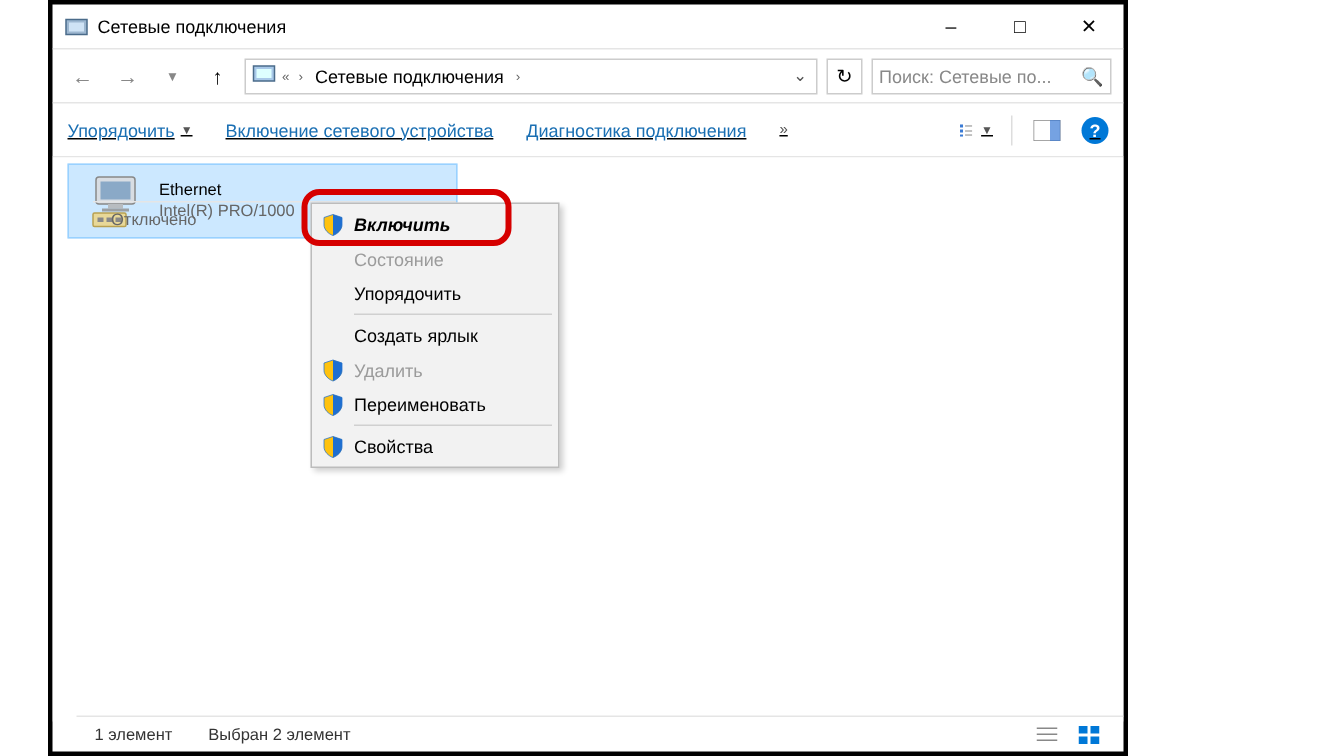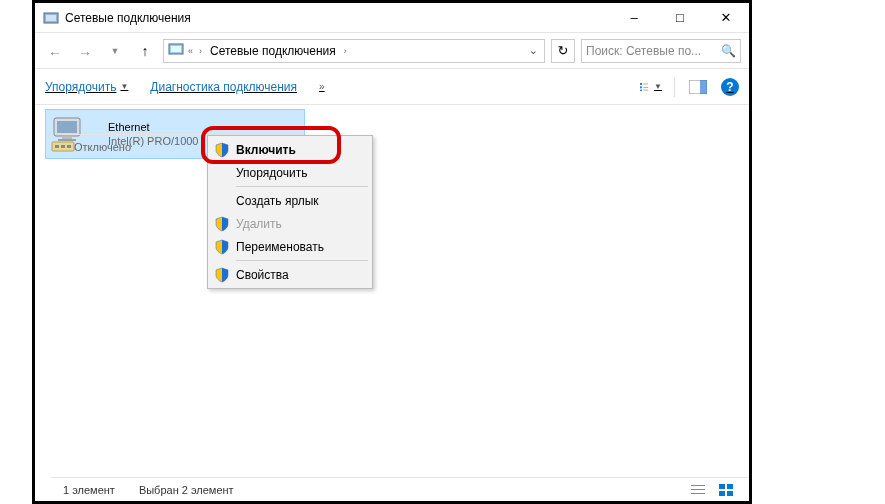--- a/index.html
+++ b/index.html
@@ -28,36 +28,36 @@
 .toolbar { height: 36px; display: flex; align-items: center; padding: 0 10px; border-bottom: 1px solid #e5e5e5; gap: 22px; text-decoration: underline; }
 .tbitem { font-size: 12px; color: #1a6fb3; display: flex; align-items: center; gap: 4px; }
 .tbitem .dd { font-size: 8px; color: #555; }
 .tbright { margin-left: auto; display: flex; align-items: center; gap: 12px; }
 .tbright .vicon { width: 22px; height: 18px; display: flex; align-items: center; justify-content: center; font-size: 13px; color: #555; }
 .tbright .sep { width: 1px; height: 20px; background: #ddd; }
 .helpicon { width: 18px; height: 18px; border-radius: 50%; background: #0078d7; color: #fff; display: flex; align-items: center; justify-content: center; font-size: 12px; font-weight: bold; }
 
 
 .content { position: relative; height: 376px; background: #fff; }
-.conn-item { position: absolute; left: 10px; top: 4px; width: 260px; height: 50px; background: #cce8ff; border: 1px solid #99d1ff; display: flex; align-items: center; padding: 3px 2px; gap: 20px; }
+.conn-item { position: absolute; left: 10px; top: 4px; width: 260px; height: 50px; background: #cce8ff; border: 1px solid #99d1ff; display: flex; align-items: center; padding: 3px 12px; gap: 8px; }
 .conn-icon { width: 40px; height: 40px; position: relative; }
 .conn-icon svg { width: 40px; height: 40px; }
 .conn-text { font-size: 11px; line-height: 14px; color: #333; overflow: hidden; }
 .conn-text .name { color: #000; }
 .conn-text .status { color: #666; }
 .conn-text .adapter { color: #666; white-space: nowrap; }
 
 
 .ctxmenu { position: absolute; left: 172px; top: 30px; width: 166px; background: #f2f2f2; border: 1px solid #bcbcbc; padding: 2px; font-size: 12px; box-shadow: 2px 2px 4px rgba(0,0,0,0.2); }
 .ctxitem { display: flex; align-items: center; height: 23px; padding: 0 6px 0 4px; gap: 6px; }
 .ctxitem.disabled { color: #9b9b9b; }
 .ctxitem .shield { width: 16px; height: 16px; display: flex; align-items: center; justify-content: center; flex-shrink: 0; }
 .ctxitem .spacer { width: 16px; flex-shrink: 0; }
 .ctxsep { height: 1px; background: #d0d0d0; margin: 2px 2px 2px 26px; }
-.ctxitem.bold { font-weight: bold; }
+.ctxitem.bold { font-weight: bold; font-style: italic; }
 
 
 .ring { position: absolute; left: 166px; top: 21px; width: 140px; height: 38px; border: 4px solid #d60000; border-radius: 12px; pointer-events: none; }
 
 
 .status { position: absolute; bottom: 0; left: 16px; right: 0; height: 24px; border-top: 1px solid #e5e5e5; display: flex; align-items: center; padding: 0 12px; font-size: 11px; gap: 24px; color: #333; }
 .status .right { margin-left: auto; display: flex; gap: 6px; }
 .status .vbtn { width: 22px; height: 16px; border: 1px solid transparent; display: flex; align-items: center; justify-content: center; font-size: 11px; color: #666; }
 .status .vbtn.active { color: #0078d7; }
 </style>
@@ -105,20 +105,21 @@
       <span style="flex:1;overflow:hidden;white-space:nowrap;">Поиск: Сетевые по...</span>
       <span class="mag">🔍</span>
     </div>
   </div>
 
   <div class="toolbar">
     <div class="tbitem">
       <span>Упорядочить</span>
       <span class="dd">▼</span>
     </div>
+    <div class="tbitem">Включение сетевого устройства</div>
     <div class="tbitem">Диагностика подключения</div>
     <div class="tbitem" style="color:#555;font-size:10px;">»</div>
     <div class="tbright">
       <div class="vicon">
         <svg width="18" height="14" viewBox="0 0 18 14">
             <rect x="0" y="1" width="3" height="3" fill="#3a7bd5"></rect>
             <rect x="0" y="6" width="3" height="3" fill="#3a7bd5"></rect>
             <rect x="0" y="11" width="3" height="2" fill="#3a7bd5"></rect>
             <rect x="5" y="2" width="7" height="1" fill="#888"></rect>
             <rect x="5" y="7" width="7" height="1" fill="#888"></rect>
@@ -161,20 +162,24 @@
     <div class="ctxmenu">
       <div class="ctxitem bold">
         <span class="shield">
           <svg viewBox="0 0 16 16">
               <path d="M8 1 L14 3 V8 C14 11 11 14 8 15 C5 14 2 11 2 8 V3 Z" fill="#ffc20e" stroke="#1f6fd0" stroke-width="0.5"></path>
               <path d="M8 1 L14 3 V8 C14 11 11 14 8 15 V1 Z" fill="#1f6fd0"></path>
             </svg>
         </span>
         <span>Включить</span>
       </div>
+      <div class="ctxitem disabled">
+        <span class="spacer"></span>
+        <span>Состояние</span>
+      </div>
       <div class="ctxitem">
         <span class="spacer"></span>
         <span>Упорядочить</span>
       </div>
       <div class="ctxsep"></div>
       <div class="ctxitem">
         <span class="spacer"></span>
         <span>Создать ярлык</span>
       </div>
       <div class="ctxitem disabled">

